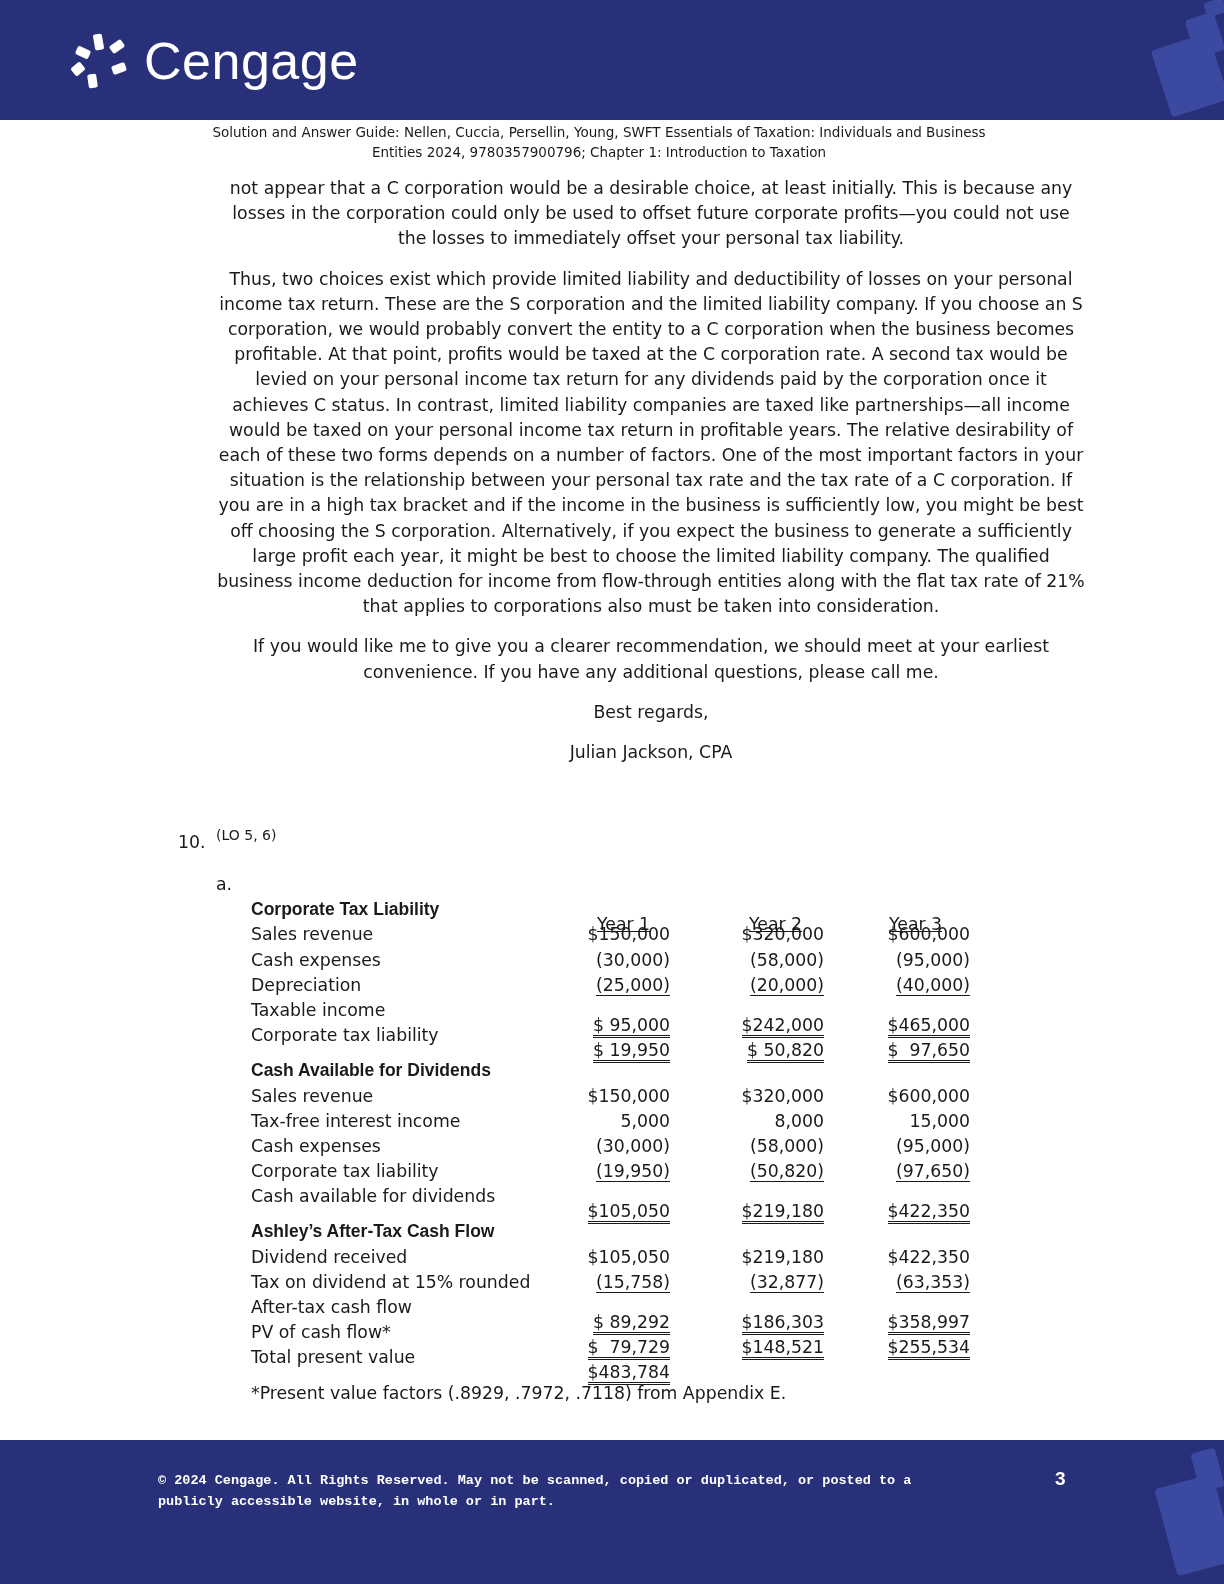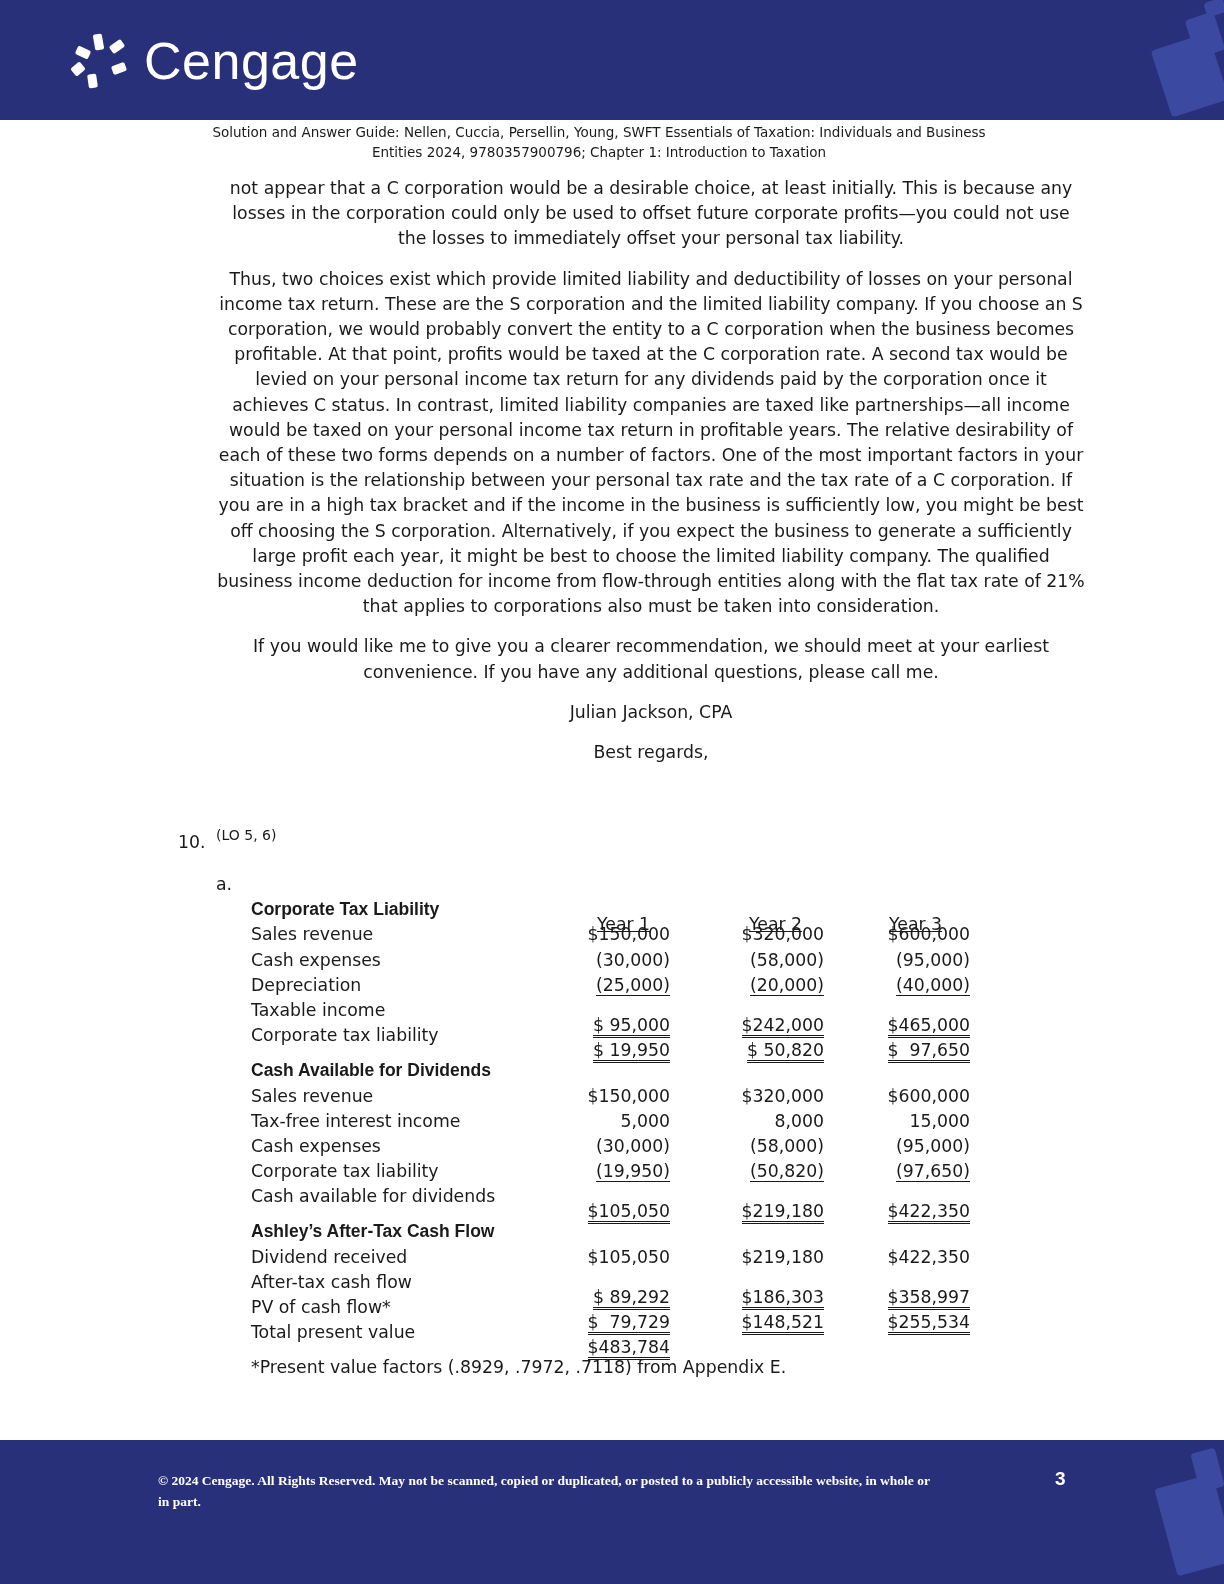--- a/index.html
+++ b/index.html
@@ -35,21 +35,21 @@
     .du { border-bottom: 3px double #1a1a1a; line-height: 20px; display: inline-block; margin-top: 17px; }
     .su { border-bottom: 1px solid #1a1a1a; line-height: 20px; display: inline-block; }
     .gap { height: 10px; }
     .hdr { position: absolute; text-decoration: underline; margin-top: 40px; }
     .footer-band {
       position: absolute; left: 0; top: 1440px; width: 1224px; height: 144px;
       background: #29307a; overflow: hidden;
     }
     .footer-text {
       position: absolute; left: 158px; top: 30px; width: 780px; color: #fff;
-      font-family: Liberation Serif, serif; font-size: 13.5px; line-height: 21px; font-weight: bold;
+      font-family: Liberation Mono, monospace; font-size: 13.5px; line-height: 21px; font-weight: bold;
     }
     .page-num { position: absolute; left: 1055px; top: 28px; color: #fff; font-weight: bold; font-size: 19px; font-family: "Liberation Sans", sans-serif; }
   </style>
 </head>
 <body>
 
 <div class="header-band">
   <div class="logo">
     <div class="logo-mark">
       <span style="left:22px;top:4px;width:9px;height:16px;transform:rotate(-10deg);"></span>
@@ -68,22 +68,22 @@
 
 <div class="subheader">
   <div>Solution and Answer Guide: Nellen, Cuccia, Persellin, Young, SWFT Essentials of Taxation: Individuals and Business</div>
   <div>Entities 2024, 9780357900796; Chapter 1: Introduction to Taxation</div>
 </div>
 
 <div class="content">
   <p>not appear that a C corporation would be a desirable choice, at least initially. This is because any losses in the corporation could only be used to offset future corporate profits—you could not use the losses to immediately offset your personal tax liability.</p>
   <p>Thus, two choices exist which provide limited liability and deductibility of losses on your personal income tax return. These are the S corporation and the limited liability company. If you choose an S corporation, we would probably convert the entity to a C corporation when the business becomes profitable. At that point, profits would be taxed at the C corporation rate. A second tax would be levied on your personal income tax return for any dividends paid by the corporation once it achieves C status. In contrast, limited liability companies are taxed like partnerships—all income would be taxed on your personal income tax return in profitable years. The relative desirability of each of these two forms depends on a number of factors. One of the most important factors in your situation is the relationship between your personal tax rate and the tax rate of a C corporation. If you are in a high tax bracket and if the income in the business is sufficiently low, you might be best off choosing the S corporation. Alternatively, if you expect the business to generate a sufficiently large profit each year, it might be best to choose the limited liability company. The qualified business income deduction for income from flow-through entities along with the flat tax rate of 21% that applies to corporations also must be taken into consideration.</p>
   <p>If you would like me to give you a clearer recommendation, we should meet at your earliest convenience. If you have any additional questions, please call me.</p>
+  <p>Best regards,</p>
   <p>Julian Jackson, CPA</p>
-  <p>Best regards,</p>
 </div>
 
 <div class="qnum">10.</div>
 <div class="qlo">(LO 5, 6)</div>
 
 <div class="table">
   <div class="row">
     <span style="position:absolute;left:0;">a.</span>
     <span class="hdr" style="left:381px;">Year 1</span>
     <span class="hdr" style="left:533px;">Year 2</span>
@@ -161,20 +161,26 @@
 
   <div class="gap"></div>
   <div class="row">
       <span class="sec">Ashley’s After-Tax Cash Flow</span>
     </div>
   <div class="row">
     <span class="lbl">Dividend received</span>
     <span class="c c1">$105,050</span>
     <span class="c c2">$219,180</span>
     <span class="c c3">$422,350</span>
+  </div>
+  <div class="row">
+    <span class="lbl">Tax on dividend at 15% rounded</span>
+    <span class="c c1"><span class="su">(15,758)</span></span>
+    <span class="c c2"><span class="su">(32,877)</span></span>
+    <span class="c c3"><span class="su">(63,353)</span></span>
   </div>
   <div class="row">
     <span class="lbl">After-tax cash flow</span>
     <span class="c c1"><span class="du">$ 89,292</span></span>
     <span class="c c2"><span class="du">$186,303</span></span>
     <span class="c c3"><span class="du">$358,997</span></span>
   </div>
   <div class="row">
     <span class="lbl">PV of cash flow*</span>
     <span class="c c1"><span class="du">$  79,729</span></span>

